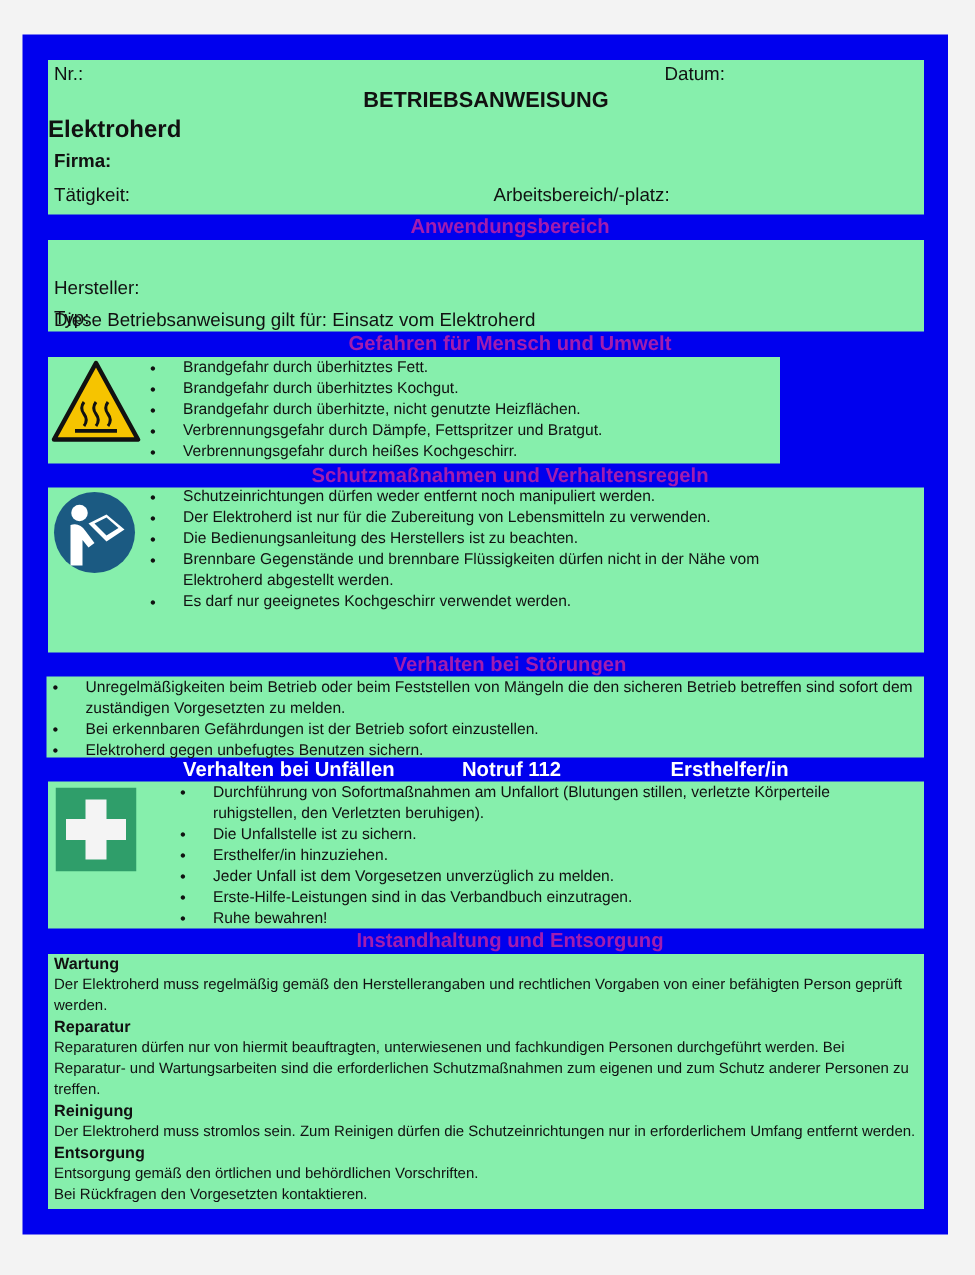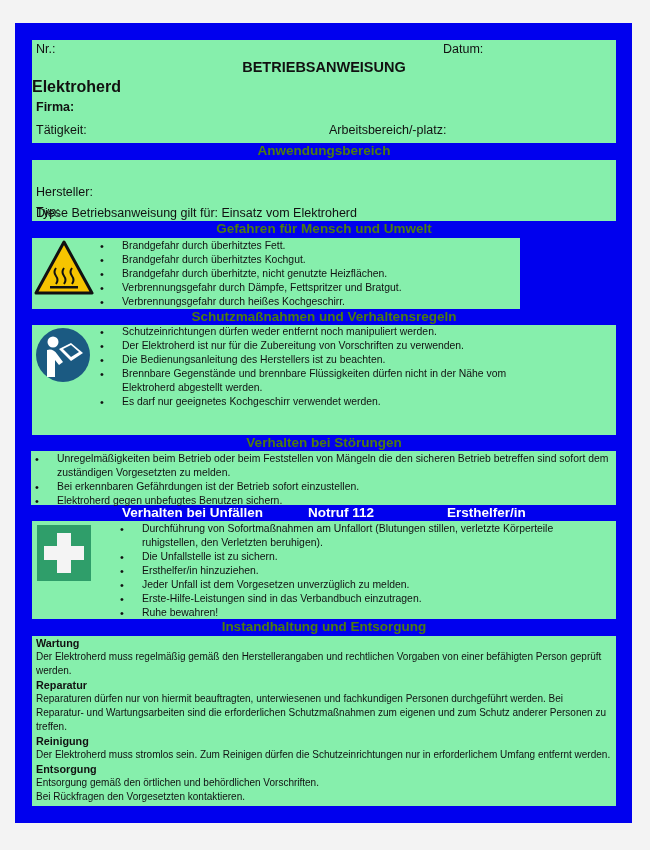--- a/index.html
+++ b/index.html
@@ -5,21 +5,21 @@
   html, body { margin:0; padding:0; }
   body {
     width:650px; height:850px; background:#f3f3f3; position:relative; overflow:hidden;
     font-family: "Liberation Sans", sans-serif; color:#111;
   }
   .frame {
     position:absolute; left:15px; top:23px; width:617px; height:800px; background:#0000ee;
   }
   .panel { position:absolute; background:#86efac; }
   .hdr {
-    position:absolute; left:32px; width:584px; color:#4d7c0f; font-weight:bold;
+    position:absolute; left:48px; width:584px; color:#a21caf; font-weight:bold;
     font-size:13.5px; text-align:center; line-height:16px;
   }
   .t { position:absolute; font-size:12.5px; white-space:nowrap; }
   .b { font-weight:bold; }
   ul { margin:0; padding:0; list-style:none; }
   li { position:relative; font-size:10.4px; line-height:14px; }
   li::before {
     content:"\2022"; position:absolute; left:-22px; top:0; font-size:11px;
   }
   .icon { position:absolute; }
@@ -68,21 +68,21 @@
 <div class="panel" style="left:32px;top:325px;width:584px;height:110px;">
   <svg class="icon" width="56" height="56" viewBox="0 0 56 56" style="left:3px;top:2px;">
     <circle cx="28" cy="28" r="27" fill="#1b5a82"></circle>
     <circle cx="18" cy="15" r="5.5" fill="#fff"></circle>
     <path d="M12,23 q6,-2 10,4 l6,8 l-4,3 l-4,-5 l0,17 l-8,0 l0,-22 z" fill="#fff"></path>
     <path d="M24,22 l12,-6 l12,10 l-12,8 z" fill="#fff"></path>
     <path d="M28,22 l8,-4 l8,7 l-8,5 z" fill="#1b5a82"></path>
   </svg>
   <ul style="position:absolute;left:90px;top:0px;width:480px;">
     <li>Schutzeinrichtungen dürfen weder entfernt noch manipuliert werden.</li>
-    <li>Der Elektroherd ist nur für die Zubereitung von Vorschriften zu verwenden.</li>
+    <li>Der Elektroherd ist nur für die Zubereitung von Lebensmitteln zu verwenden.</li>
     <li>Die Bedienungsanleitung des Herstellers ist zu beachten.</li>
     <li style="width:440px;">Brennbare Gegenstände und brennbare Flüssigkeiten dürfen nicht in der Nähe vom Elektroherd abgestellt werden.</li>
     <li>Es darf nur geeignetes Kochgeschirr verwendet werden.</li>
   </ul>
 </div>
 
 <div class="hdr" style="top:435px;">Verhalten bei Störungen</div>
 <div class="panel" style="left:31px;top:451px;width:585px;height:54px;">
   <ul style="position:absolute;left:26px;top:1px;width:556px;">
     <li>Unregelmäßigkeiten beim Betrieb oder beim Feststellen von Mängeln die den sicheren Betrieb betreffen sind sofort dem zuständigen Vorgesetzten zu melden.</li>

